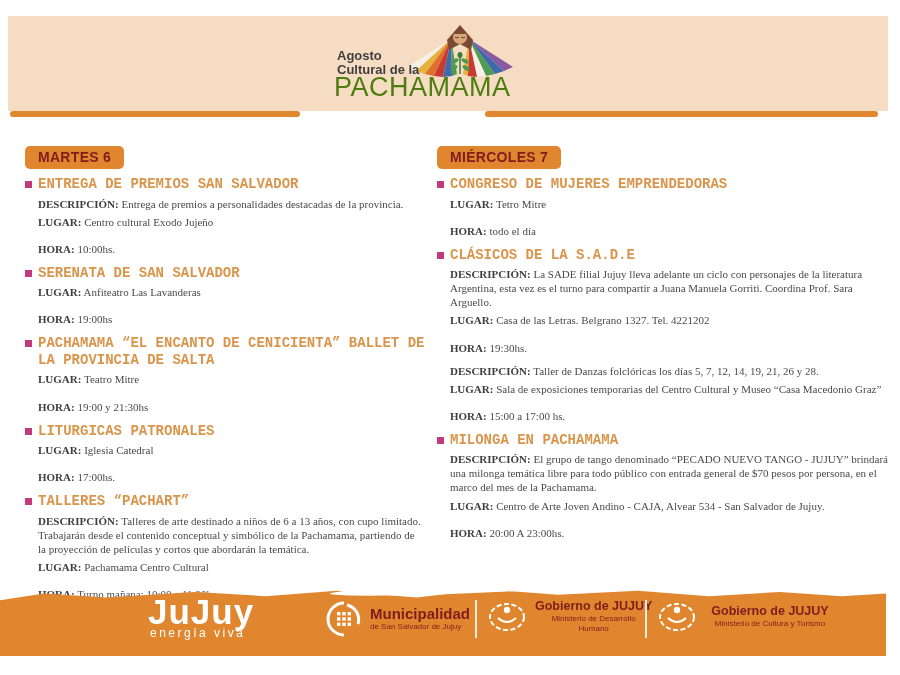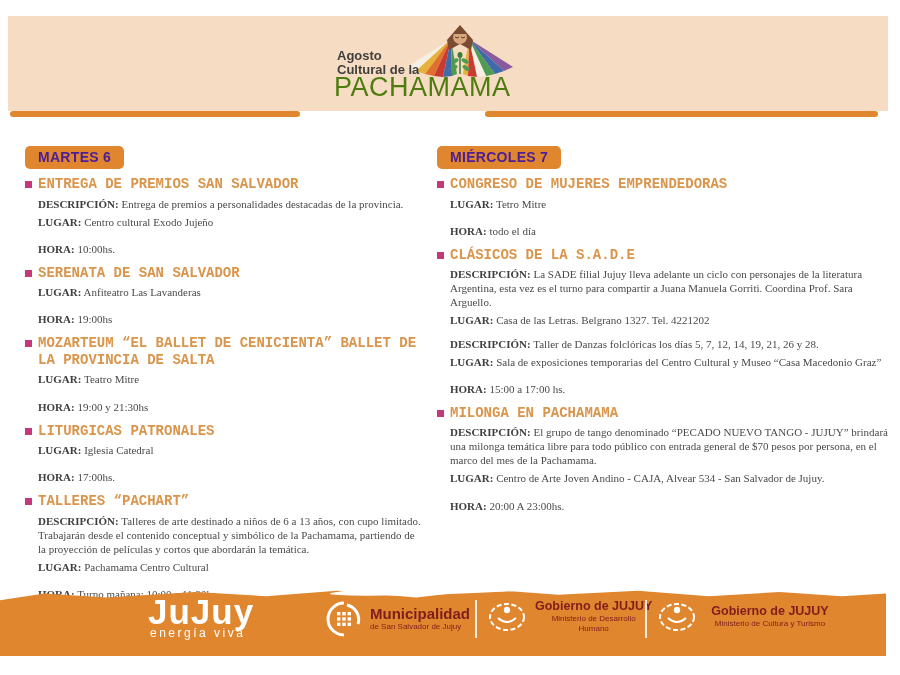--- a/index.html
+++ b/index.html
@@ -27,21 +27,21 @@
     position:absolute;top:111px;height:6px;background:#e0862f;border-radius:3px;
   }
   .header-underline.left{left:10px;width:290px;}
   .header-underline.right{left:485px;width:393px;}
 
   
   .col{position:absolute;top:146px;}
   .col-left{left:25px;width:400px;}
   .col-right{left:437px;width:452px;}
   .day-badge{
-    display:inline-block;background:#e0862f;color:#4c1d95;
+    display:inline-block;background:#e0862f;color:#7f1d1d;
     font-weight:bold;font-size:14px;letter-spacing:.3px;
     padding:3px 13px 4px;border-radius:5px;margin-bottom:7px;
   }
   .event{margin-bottom:9px;}
   .event-title-row{display:flex;align-items:flex-start;}
   .bullet{
     flex:0 0 auto;width:7px;height:7px;background:#c23a7c;
     margin:5px 6px 0 0;
   }
   .event-title{
@@ -144,21 +144,21 @@
       <span class="bullet"></span>
       <h3 class="event-title">SERENATA DE SAN SALVADOR</h3>
     </div>
     <p><b>LUGAR:</b> <span>Anfiteatro Las Lavanderas</span></p>
     <p class="tight"><b>HORA:</b> <span>19:00hs</span></p>
   </div>
 
   <div class="event">
     <div class="event-title-row">
       <span class="bullet"></span>
-      <h3 class="event-title">MOZARTEUM “EL BALLET DE CENICIENTA” BALLET DE LA PROVINCIA DE SALTA</h3>
+      <h3 class="event-title">PACHAMAMA “EL ENCANTO DE CENICIENTA” BALLET DE LA PROVINCIA DE SALTA</h3>
     </div>
     <p><b>LUGAR:</b> <span>Teatro Mitre</span></p>
     <p class="tight"><b>HORA:</b> <span>19:00 y 21:30hs</span></p>
   </div>
 
   <div class="event">
     <div class="event-title-row">
       <span class="bullet"></span>
       <h3 class="event-title">LITURGICAS PATRONALES</h3>
     </div>
@@ -190,20 +190,21 @@
     <p class="tight"><b>HORA:</b> <span>todo el día</span></p>
   </div>
 
   <div class="event">
     <div class="event-title-row">
       <span class="bullet"></span>
       <h3 class="event-title">CLÁSICOS DE LA S.A.D.E</h3>
     </div>
     <p><b>DESCRIPCIÓN:</b> <span>La SADE filial Jujuy lleva adelante un ciclo con personajes de la literatura Argentina, esta vez es el turno para compartir a Juana Manuela Gorriti. Coordina Prof. Sara Arguello.</span></p>
     <p><b>LUGAR:</b> <span>Casa de las Letras. Belgrano 1327. Tel. 4221202</span></p>
+    <p class="tight"><b>HORA:</b> <span>19:30hs.</span></p>
   </div>
 
   <div class="event">
     <p><b>DESCRIPCIÓN:</b> <span>Taller de Danzas folclóricas los días 5, 7, 12, 14, 19, 21, 26 y 28.</span></p>
     <p><b>LUGAR:</b> <span>Sala de exposiciones temporarias del Centro Cultural y Museo “Casa Macedonio Graz”</span></p>
     <p class="tight"><b>HORA:</b> <span>15:00 a 17:00 hs.</span></p>
   </div>
 
   <div class="event">
     <div class="event-title-row">

